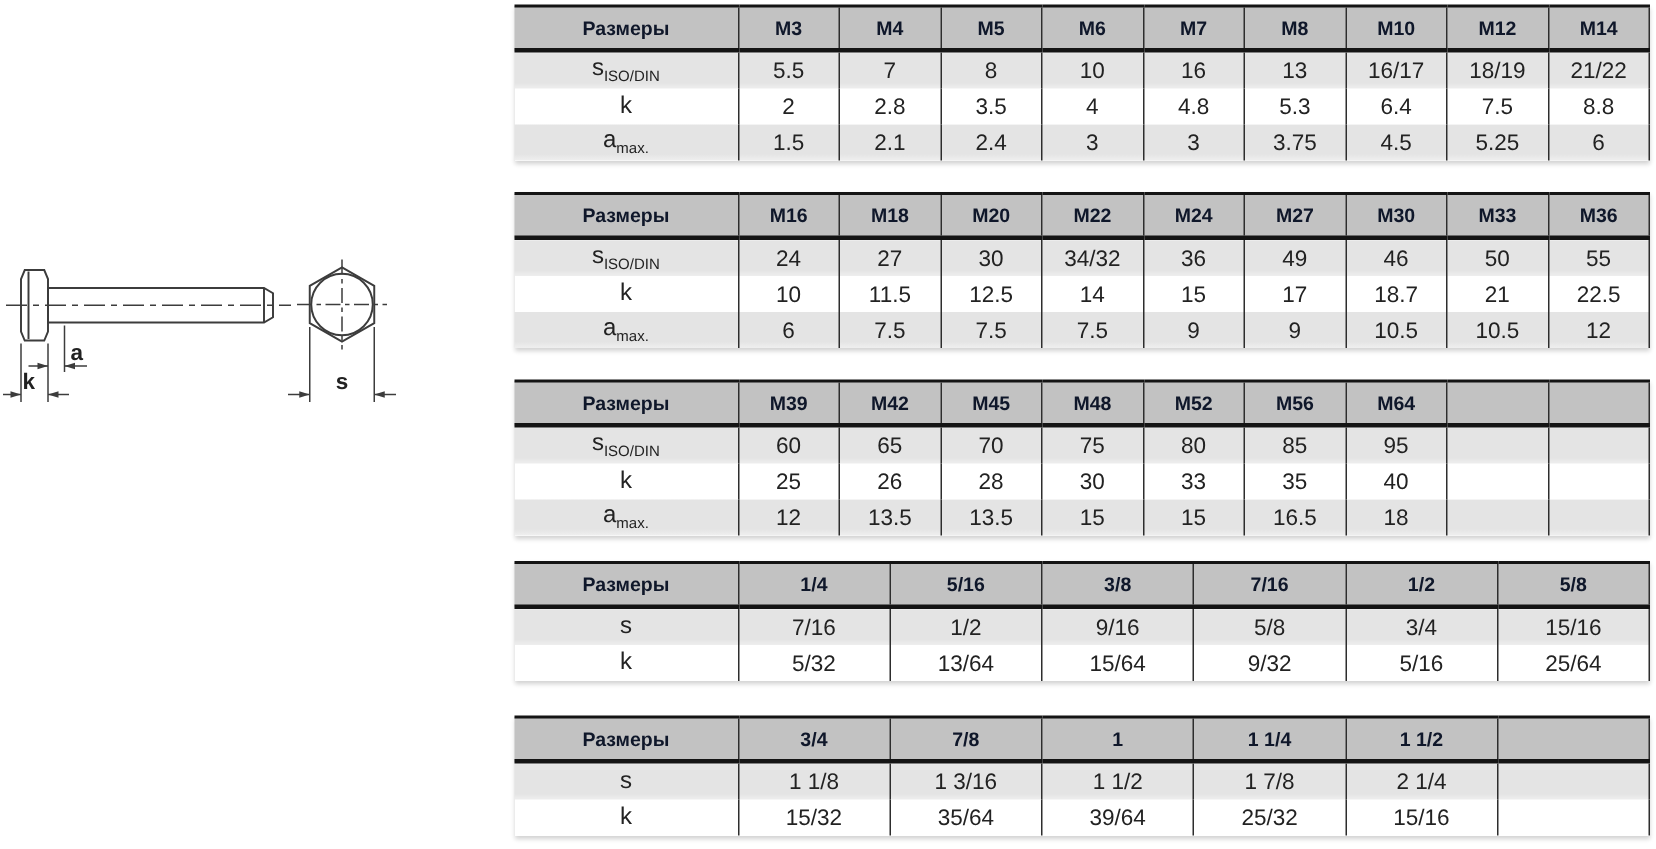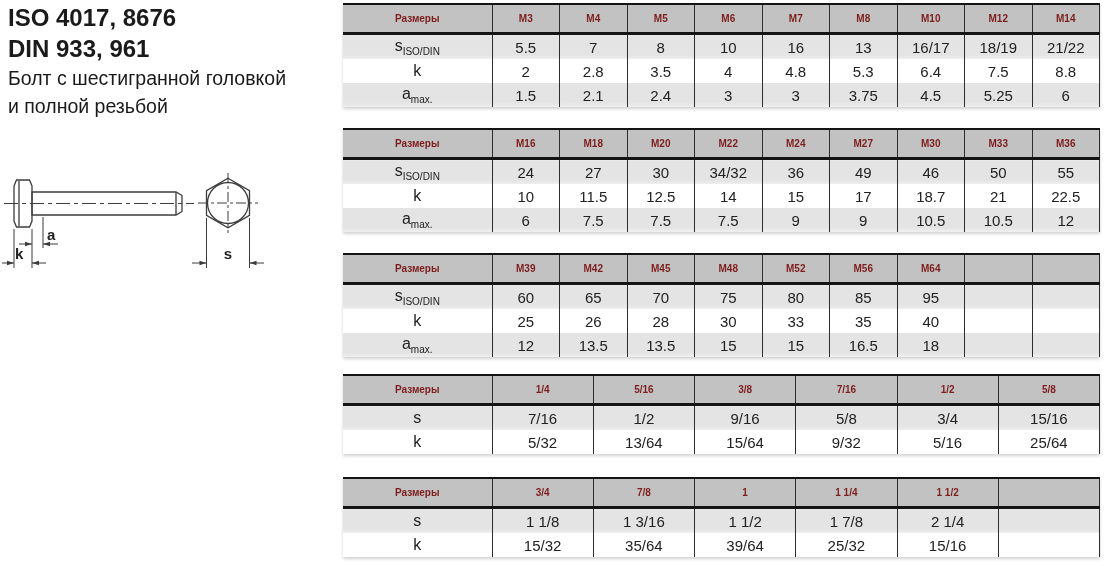--- a/index.html
+++ b/index.html
@@ -25,45 +25,39 @@
     position:absolute; left:343px; width:757px;
     box-shadow:0 2px 3px rgba(0,0,0,0.18);
   }
   .size-table table {
     width:100%; border-collapse:collapse; table-layout:fixed;
     font-family:"Liberation Sans", sans-serif;
   }
   .size-table th, .size-table td { padding:0; text-align:center; }
   .size-table thead th {
     background:var(--header-bg,#c2c2c2);
-    font-weight:bold; font-size:10px; height:27px;
+    font-weight:bold; font-size:13px; height:27px;
     border-top:2px solid #141414;
     border-bottom:3px solid #141414;
-    color:#7f1d1d;
+    color:#0f172a;
   }
   .size-table tbody td { font-size:15px; height:24px; color:#222; }
   .size-table tbody tr.shade td {
     background:linear-gradient(var(--row-bg,#e4e4e4) 82%, #efefef);
   }
   .size-table th + th, .size-table td + td { border-left:1.5px solid #2d2d2d; }
   .size-table th:last-child, .size-table td:last-child { border-right:1.5px solid #2d2d2d;text-align:center; }
   .size-table td.row-label { font-size:16px; }
   .size-table td.row-label sub { font-size:10px; }
 </style>
 </head>
 <body>
 
 <div class="page">
 
-  <div class="title-block">
-    <div class="title-line">ISO 4017, 8676</div>
-    <div class="title-line">DIN 933, 961</div>
-    <div class="subtitle-line">Болт с шестигранной головкой</div>
-    <div class="subtitle-line">и полной резьбой</div>
-  </div>
 
   <svg class="drawing" width="280" height="120" viewBox="0 0 280 120" fill="none" stroke="#3c3c3c" stroke-width="1.3">
 
     <g>
 
       <path d="M14,26 L16.5,20 L29.5,20 L32,26 L32,61 L29.5,67 L16.5,67 L14,61 Z"></path>
       <line x1="19" y1="21" x2="19" y2="66"></line>
 
       <path d="M32,32 L176,32 L182,35.5 L182,51.5 L176,55 L32,55 Z"></path>
       <line x1="176" y1="32" x2="176" y2="55"></line>

